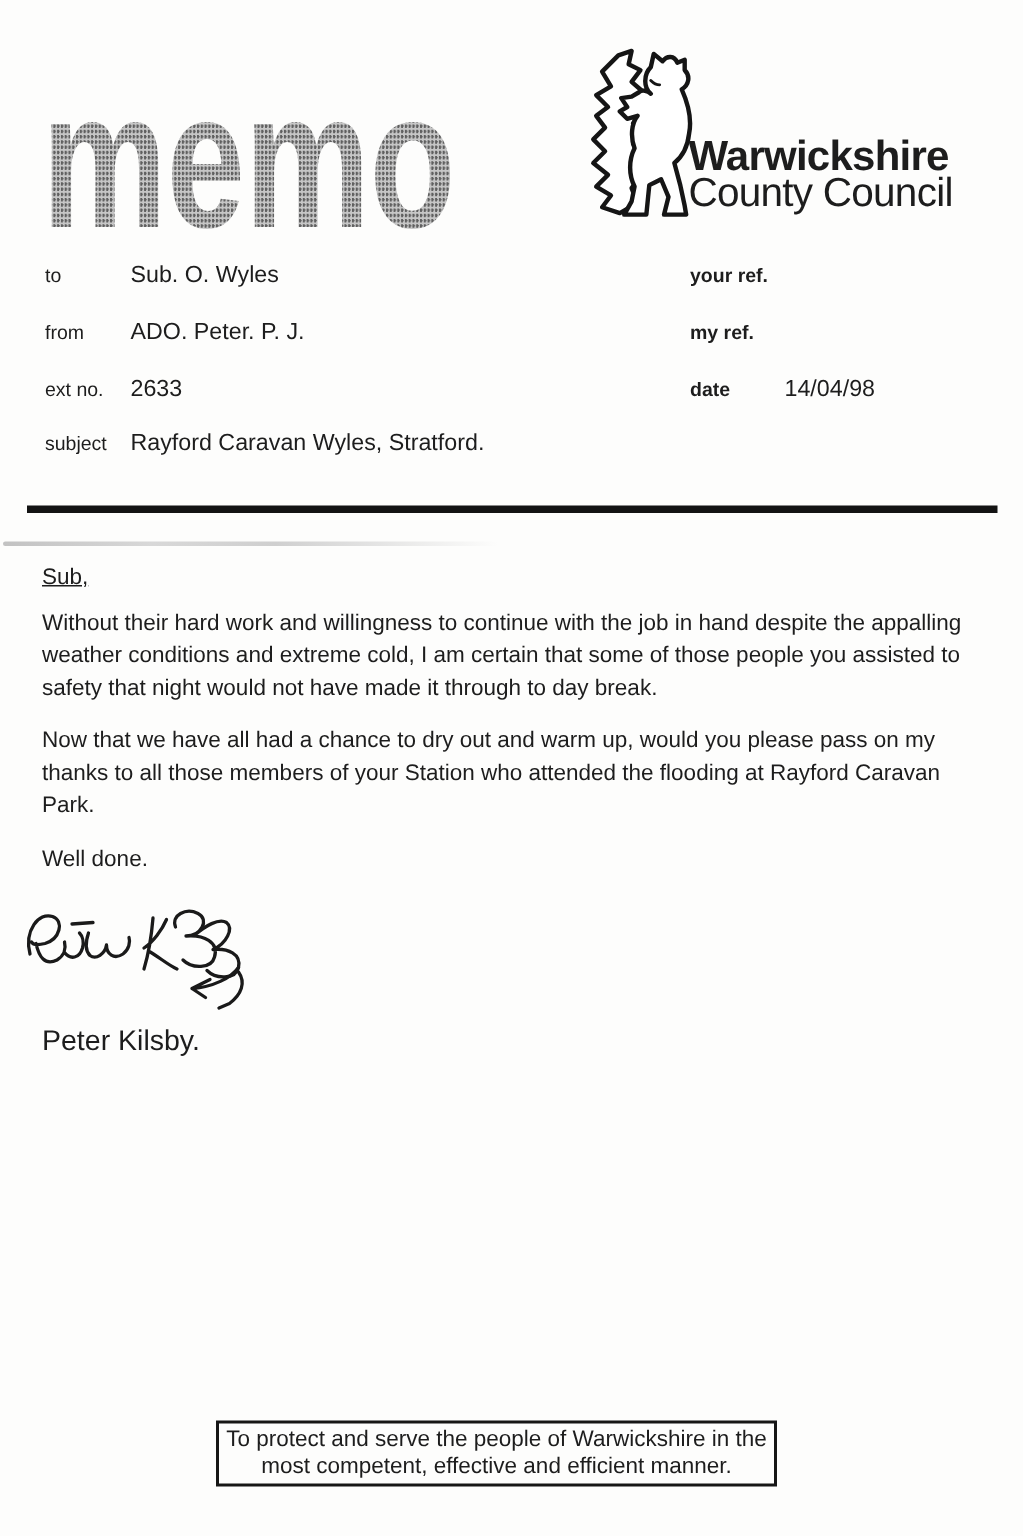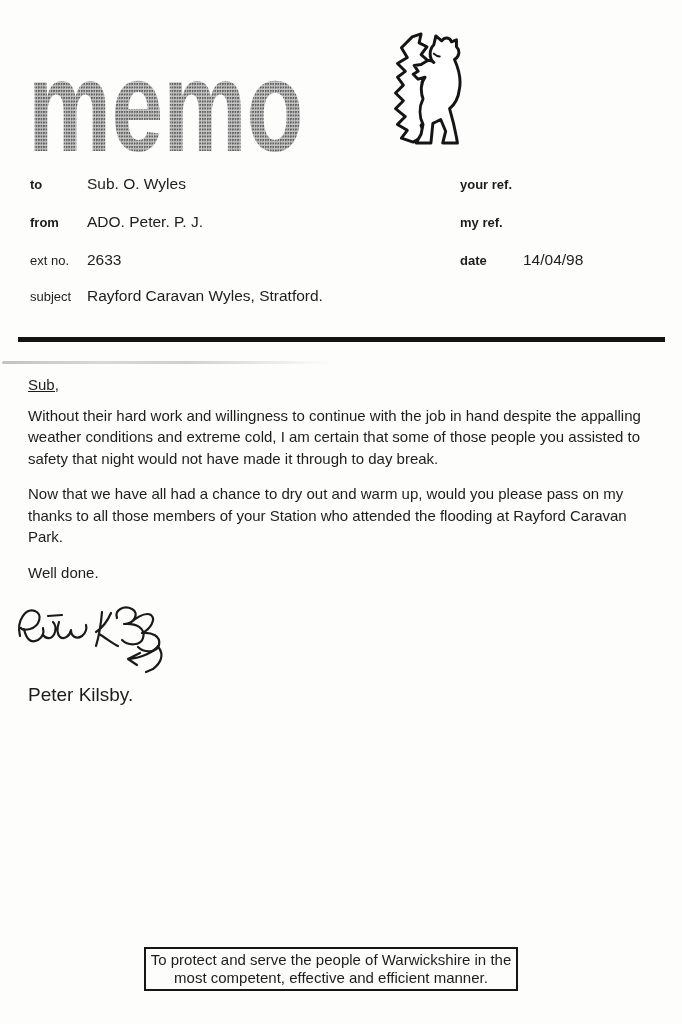--- a/index.html
+++ b/index.html
@@ -28,21 +28,21 @@
     }
   }
   .logo-svg{position:absolute;left:388px;top:32px;}
   .org-text{position:absolute;left:459px;top:92px;letter-spacing:-0.5px;}
   .org-line1{font-size:28px;line-height:24px;font-weight:700;}
   .org-line2{font-size:27px;line-height:25px;font-weight:400;}
   
   .row{position:absolute;left:30px;white-space:nowrap;}
   .row-r{position:absolute;left:460px;white-space:nowrap;}
   .lbl{display:inline-block;width:57px;font-size:13px;}
-  .lbl.b{font-weight:700;}
+  .lbl.b{font-weight:400;}
   .lbl-r{display:inline-block;width:63px;font-size:13px;font-weight:bold;}
   .val{font-size:15.5px;}
   
   .divider{position:absolute;left:18px;top:337px;width:647px;height:5px;background:#131313;}
   .smudge{position:absolute;left:2px;top:361px;width:330px;height:3px;border-radius:2px;
     background:linear-gradient(90deg,#c2c2c2 0%,#d8d8d8 30%,#cfcfcf 55%,rgba(220,220,220,0) 100%);}
   .body-text{position:absolute;left:28px;top:374px;width:634px;font-size:15px;line-height:21.5px;}
   .salutation{margin:0 0 9px 0;text-decoration:underline;}
   .body-text p{margin:0 0 14px 0;}
   .closing{margin:0;}
@@ -66,20 +66,24 @@
   <svg class="logo-svg" width="74" height="116" viewBox="0 0 74 118" aria-hidden="true">
     <g fill="#ffffff" stroke="#151515" stroke-width="3" stroke-linejoin="round" stroke-linecap="round">
 
       <path d="M24,5 L33,2 L31,11 L39,15 L33,23 L40,29 L34,37 L40,43 L34,51 L40,57 L34,65 L40,71 L34,79 L39,87 L33,95 L37,105 L25,112 L13,108 L19,100 L9,94 L17,86 L7,78 L15,70 L7,62 L15,54 L9,46 L17,40 L9,32 L19,26 L13,16 Z"></path>
 
       <path d="M46,31 C41,27 41,18 46,13 L48,4 L54,9 C57,5 62,5 64,10 L69,8 L69,15 C73,19 72,25 67,28 C71,37 74,48 72,58 C71,67 67,74 62,78 L66,93 L69,107 L70,113 L55,113 L58,101 L53,89 L49,91 L45,93 L44,103 L43,113 L28,113 L33,104 L35,94 C31,86 31,76 35,68 C32,60 33,51 37,46 L30,48 L25,43 L30,40 L26,34 L33,33 L38,30 C40,28 44,29 46,31 Z"></path>
       <path d="M46,22 C48,24 50,25 52,25" fill="none" stroke-width="2"></path>
     </g>
   </svg>
 
+  <div class="org-text">
+    <div class="org-line1">Warwickshire</div>
+    <div class="org-line2">County Council</div>
+  </div>
 
   <div class="row" style="top:175px">
     <span class="lbl b">to</span><span class="val">Sub. O. Wyles</span>
   </div>
   <div class="row" style="top:213px">
     <span class="lbl b">from</span><span class="val">ADO. Peter. P. J.</span>
   </div>
   <div class="row" style="top:251px">
     <span class="lbl">ext no.</span><span class="val">2633</span>
   </div>

